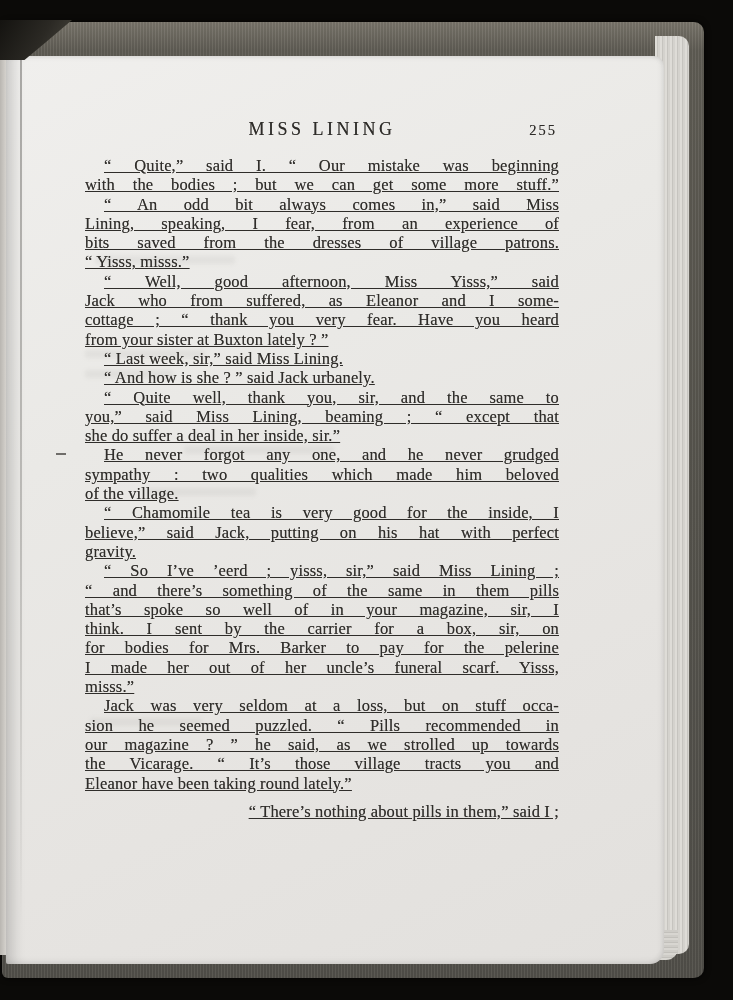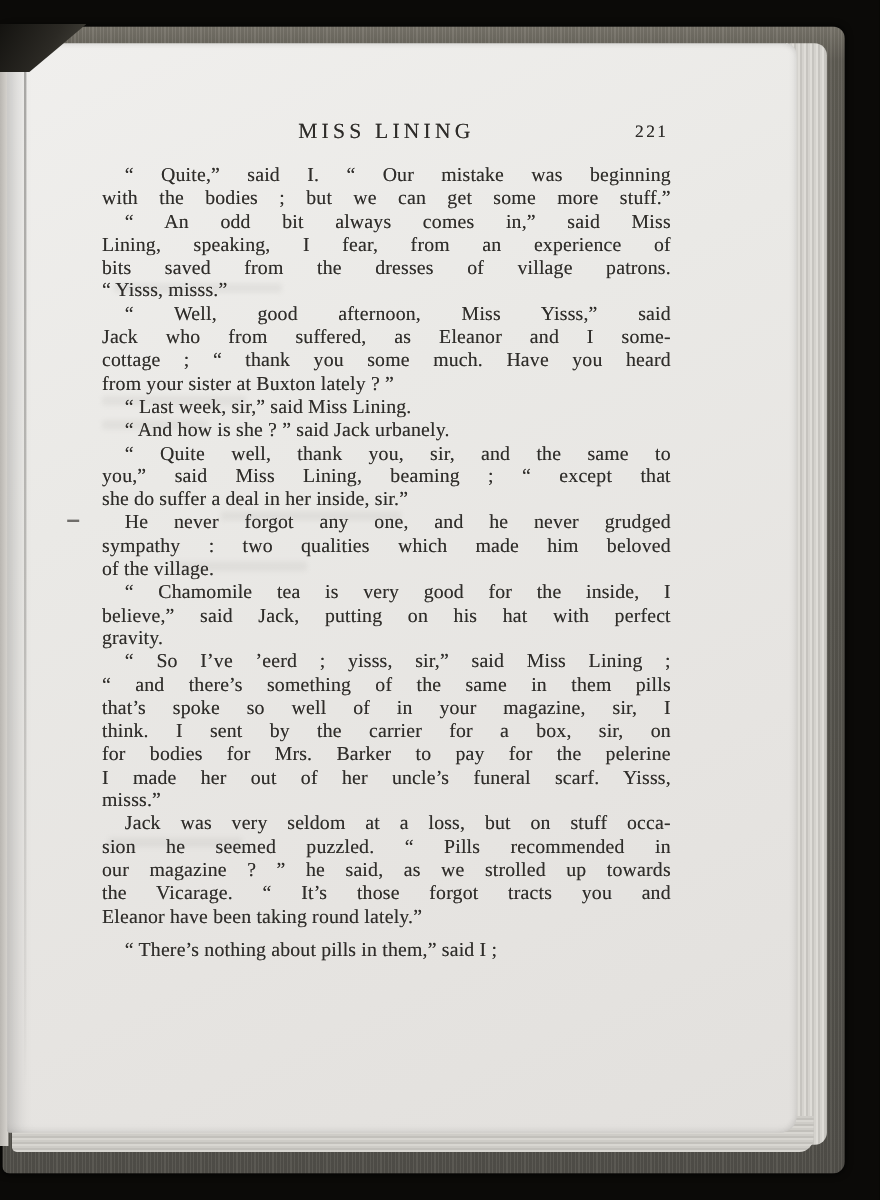--- a/index.html
+++ b/index.html
@@ -56,21 +56,21 @@
     left: 0;
     top: 50px;
     width: 7px;
     height: 905px;
     background: linear-gradient(90deg, #b9b6b1, #d9d6d1);
   }
   
   .page {
     position: absolute;
     left: 6px;
-    top: 36px;
+    top: 56px;
     width: 658px;
     height: 908px;
     background: linear-gradient(155deg, #f0efed 0%, #eae9e6 35%, #e6e4e1 70%, #e2e0dd 100%);
     border-radius: 2px 10px 14px 2px;
     box-shadow:
       inset 16px 0 14px -10px rgba(0,0,0,0.18),
       inset -4px 0 6px -3px rgba(0,0,0,0.10),
       inset 0 -5px 8px -5px rgba(0,0,0,0.12),
       inset 0 4px 6px -4px rgba(0,0,0,0.10);
     overflow: hidden;
@@ -144,26 +144,27 @@
     position: absolute;
     left: 79px;
     top: 100px;
     width: 474px;
     color: #2f2d2a;
     font-size: 16.5px;
     letter-spacing: 0.15px;
     text-shadow: 0 0 0.5px rgba(47,45,42,0.55);
   }
   .para { margin: 0; }
-  .para.gap { margin-top: 9px; }
+  .para.gap { margin-top: 9px; text-align: right; }
   .line {
     height: 19.3px;
     line-height: 19.3px;
     overflow: hidden;
     white-space: normal;
+    text-decoration: underline;
   }
   .line.first { text-indent: 19px; }
   .line.j { text-align: justify; }
   .line.j::after {
     content: "";
     display: inline-block;
     width: 100%;
     height: 0;
     vertical-align: top;
   }
@@ -184,38 +185,38 @@
     <div class="smudge" style="left:79px; top:294px; width:120px; height:8px;"></div>
     <div class="smudge" style="left:79px; top:314px; width:88px; height:8px;"></div>
     <div class="smudge" style="left:178px; top:390px; width:150px; height:8px;"></div>
     <div class="smudge" style="left:140px; top:432px; width:110px; height:8px;"></div>
     <div class="smudge" style="left:84px; top:662px; width:112px; height:8px;"></div>
 
     <div class="margin-dash"></div>
 
     <div class="running-header">
       <span class="header-title">MISS LINING</span>
-      <span class="header-pagenum">221</span>
+      <span class="header-pagenum">255</span>
     </div>
 
     <div class="text-block">
         <div class="para">
           <div class="line first j">“ Quite,” said I.  “ Our mistake was beginning</div>
           <div class="line j">with the bodies ; but we can get some more stuff.”</div>
         </div>
         <div class="para">
           <div class="line first j">“ An odd bit always comes in,” said Miss</div>
           <div class="line j">Lining, speaking, I fear, from an experience of</div>
           <div class="line j">bits saved from the dresses of village patrons.</div>
           <div class="line">“ Yisss, misss.”</div>
         </div>
         <div class="para">
           <div class="line first j">“ Well, good afternoon, Miss Yisss,” said</div>
           <div class="line j">Jack who from suffered, as Eleanor and I some-</div>
-          <div class="line j">cottage ; “ thank you some much.  Have you heard</div>
+          <div class="line j">cottage ; “ thank you very fear.  Have you heard</div>
           <div class="line">from your sister at Buxton lately ? ”</div>
         </div>
         <div class="para">
           <div class="line first">“ Last week, sir,” said Miss Lining.</div>
         </div>
         <div class="para">
           <div class="line first">“ And how is she ? ” said Jack urbanely.</div>
         </div>
         <div class="para">
           <div class="line first j">“ Quite well, thank you, sir, and the same to</div>
@@ -238,21 +239,21 @@
           <div class="line j">that’s spoke so well of in your magazine, sir, I</div>
           <div class="line j">think.  I sent by the carrier for a box, sir, on</div>
           <div class="line j">for bodies for Mrs. Barker to pay for the pelerine</div>
           <div class="line j">I made her out of her uncle’s funeral scarf.  Yisss,</div>
           <div class="line">misss.”</div>
         </div>
         <div class="para">
           <div class="line first j">Jack was very seldom at a loss, but on stuff occa-</div>
           <div class="line j">sion he seemed puzzled.  “ Pills recommended in</div>
           <div class="line j">our magazine ? ” he said, as we strolled up towards</div>
-          <div class="line j">the Vicarage.  “ It’s those forgot tracts you and</div>
+          <div class="line j">the Vicarage.  “ It’s those village tracts you and</div>
           <div class="line">Eleanor have been taking round lately.”</div>
         </div>
         <div class="para gap">
           <div class="line first">“ There’s nothing about pills in them,” said I ;</div>
         </div>
       </div>
   </div>
 
   <div class="corner-topleft"></div>
 </div>

